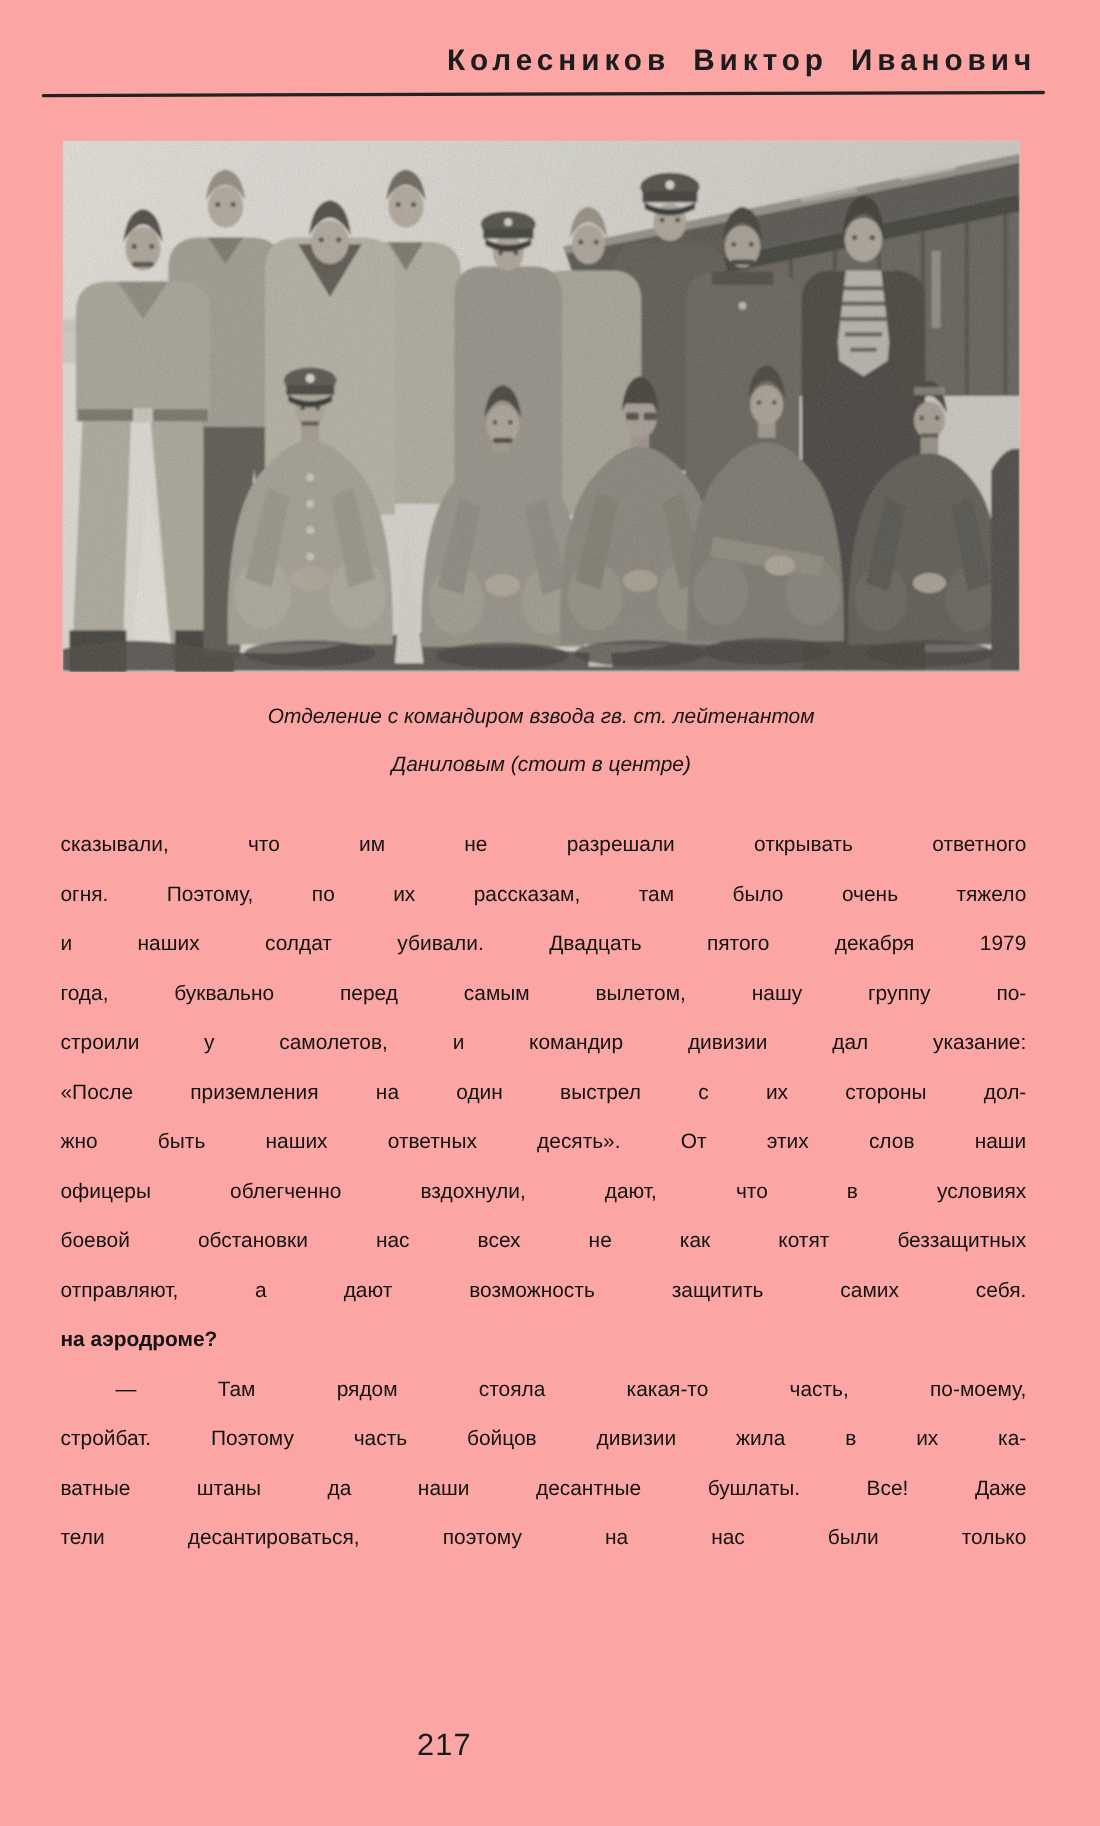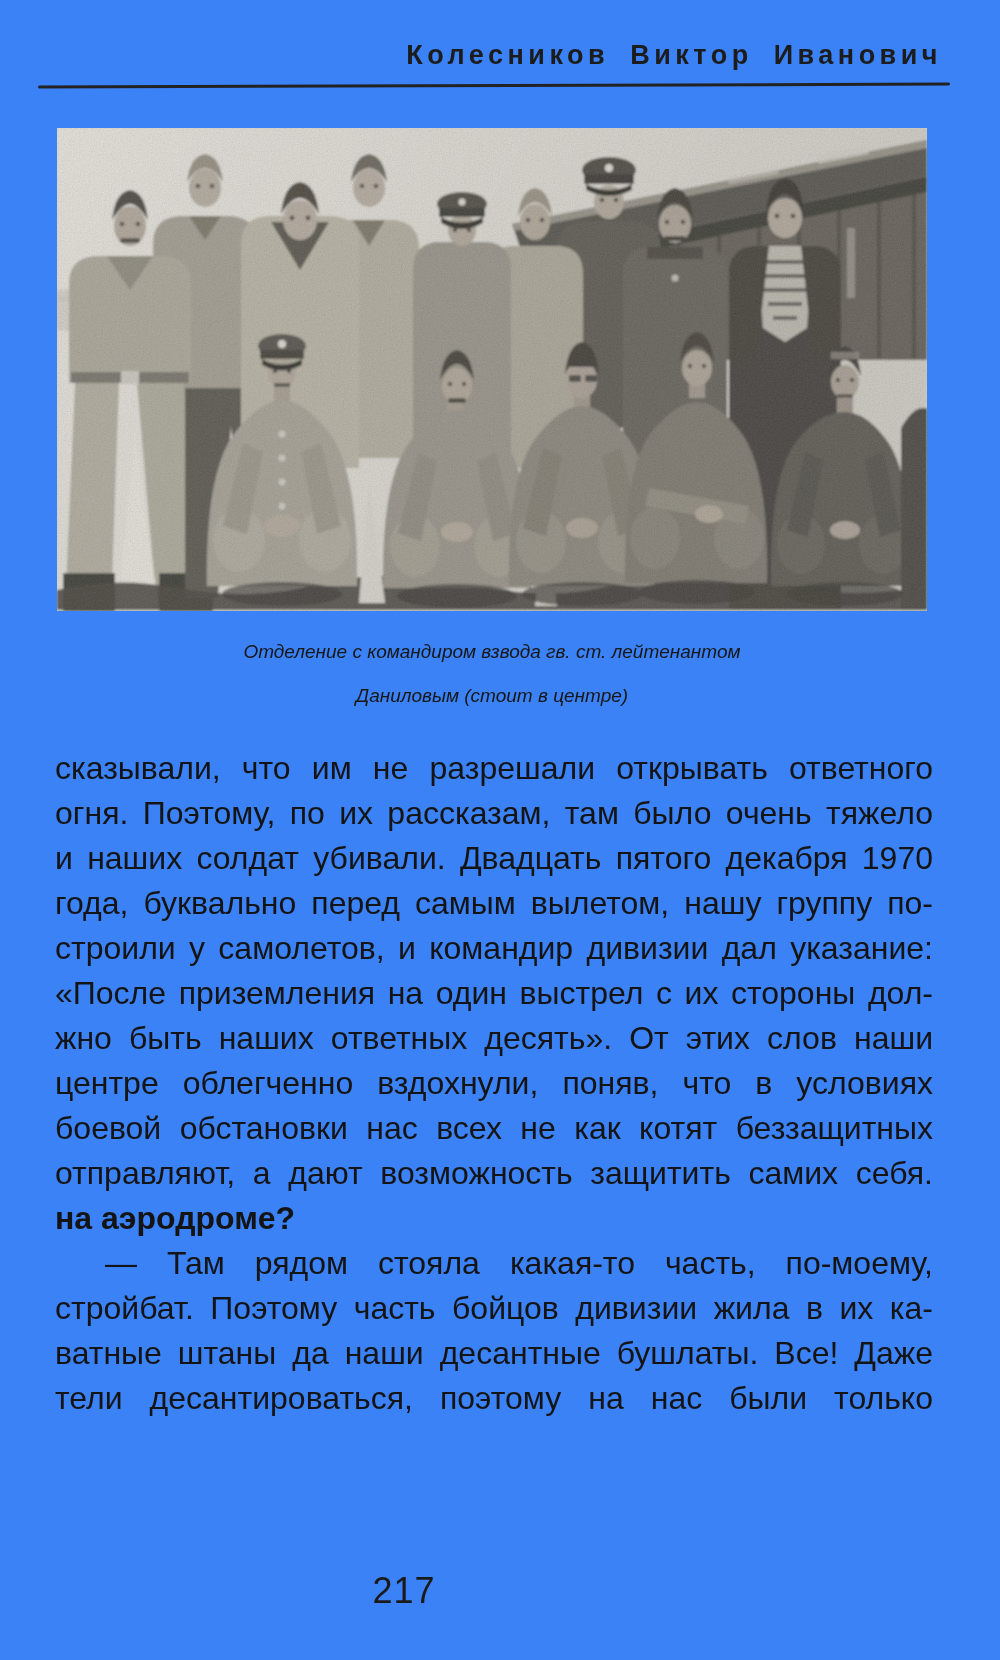--- a/index.html
+++ b/index.html
@@ -1,20 +1,20 @@
 <!DOCTYPE html>
 <html><head>
 <meta charset="utf-8">
 <style>
   html,body{margin:0;padding:0}
   body{
     width:1000px;height:1660px;background:#fcfcf9;
     font-family:"Liberation Sans","DejaVu Sans",sans-serif;color:#161616;
   }
-  .page{position:relative;width:1000px;height:1660px;overflow:hidden;background:#3b82f6}
+  .page{position:relative;width:1000px;height:1660px;overflow:hidden;background:#fca5a5}
 
   .header{
     position:absolute;top:40px;left:0;width:942px;text-align:right;
     font-size:27px;font-weight:700;letter-spacing:4.5px;word-spacing:9px;color:#1c1c1c;
   }
   .rule{
     position:absolute;top:84px;left:38px;width:912px;height:3px;background:#222;
     transform:rotate(-0.18deg);border-radius:2px;
   }
 
@@ -24,31 +24,31 @@
   }
   .photo svg{display:block;width:100%;height:100%}
 
   .caption{
     position:absolute;left:57px;top:630px;width:870px;text-align:center;
     font-style:italic;font-size:19px;line-height:44px;color:#171717;
   }
 
   .body-text{
     position:absolute;left:55px;top:746px;width:878px;
-    font-size:32px;line-height:45px;color:#141414;
+    font-size:19px;line-height:45px;color:#141414;
   }
   .para{margin:0}
   .para.bold{font-weight:700}
   .bt-line{text-align:justify;text-align-last:justify;text-justify:inter-word}
   .bt-line.last-left{text-align-last:left}
   .bt-line.ind{text-indent:50px}
 
   .page-number{
     position:absolute;left:0;top:1570px;width:808px;text-align:center;
-    font-size:36px;letter-spacing:1px;color:#1a1a1a;
+    font-size:28px;letter-spacing:1px;color:#1a1a1a;
   }
 
   
   .sk{fill:#a89e8f}
   .ey{fill:#3e3931}
   .grainM{mix-blend-mode:multiply;opacity:.36}
   .grainS{mix-blend-mode:screen;opacity:.28}
 </style>
 </head>
 <body>
@@ -337,26 +337,26 @@
 
   <div class="caption">
     <div>Отделение с командиром взвода гв. ст. лейтенантом</div>
     <div>Даниловым (стоит в центре)</div>
   </div>
 
   <div class="body-text">
       <div class="para">
         <div class="bt-line">сказывали, что им не разрешали открывать ответного</div>
         <div class="bt-line">огня. Поэтому, по их рассказам, там было очень тяжело</div>
-        <div class="bt-line">и наших солдат убивали. Двадцать пятого декабря 1970</div>
+        <div class="bt-line">и наших солдат убивали. Двадцать пятого декабря 1979</div>
         <div class="bt-line">года, буквально перед самым вылетом, нашу группу по-</div>
         <div class="bt-line">строили у самолетов, и командир дивизии дал указание:</div>
         <div class="bt-line">«После приземления на один выстрел с их стороны дол-</div>
         <div class="bt-line">жно быть наших ответных десять». От этих слов наши</div>
-        <div class="bt-line">центре облегченно вздохнули, поняв, что в условиях</div>
+        <div class="bt-line">офицеры облегченно вздохнули, дают, что в условиях</div>
         <div class="bt-line">боевой обстановки нас всех не как котят беззащитных</div>
         <div class="bt-line">отправляют, а дают возможность защитить самих себя.</div>
       </div>
       <div class="para bold">
         <div class="bt-line last-left">на аэродроме?</div>
       </div>
       <div class="para">
         <div class="bt-line ind">— Там рядом стояла какая-то часть, по-моему,</div>
         <div class="bt-line">стройбат. Поэтому часть бойцов дивизии жила в их ка-</div>
         <div class="bt-line">ватные штаны да наши десантные бушлаты. Все! Даже</div>

